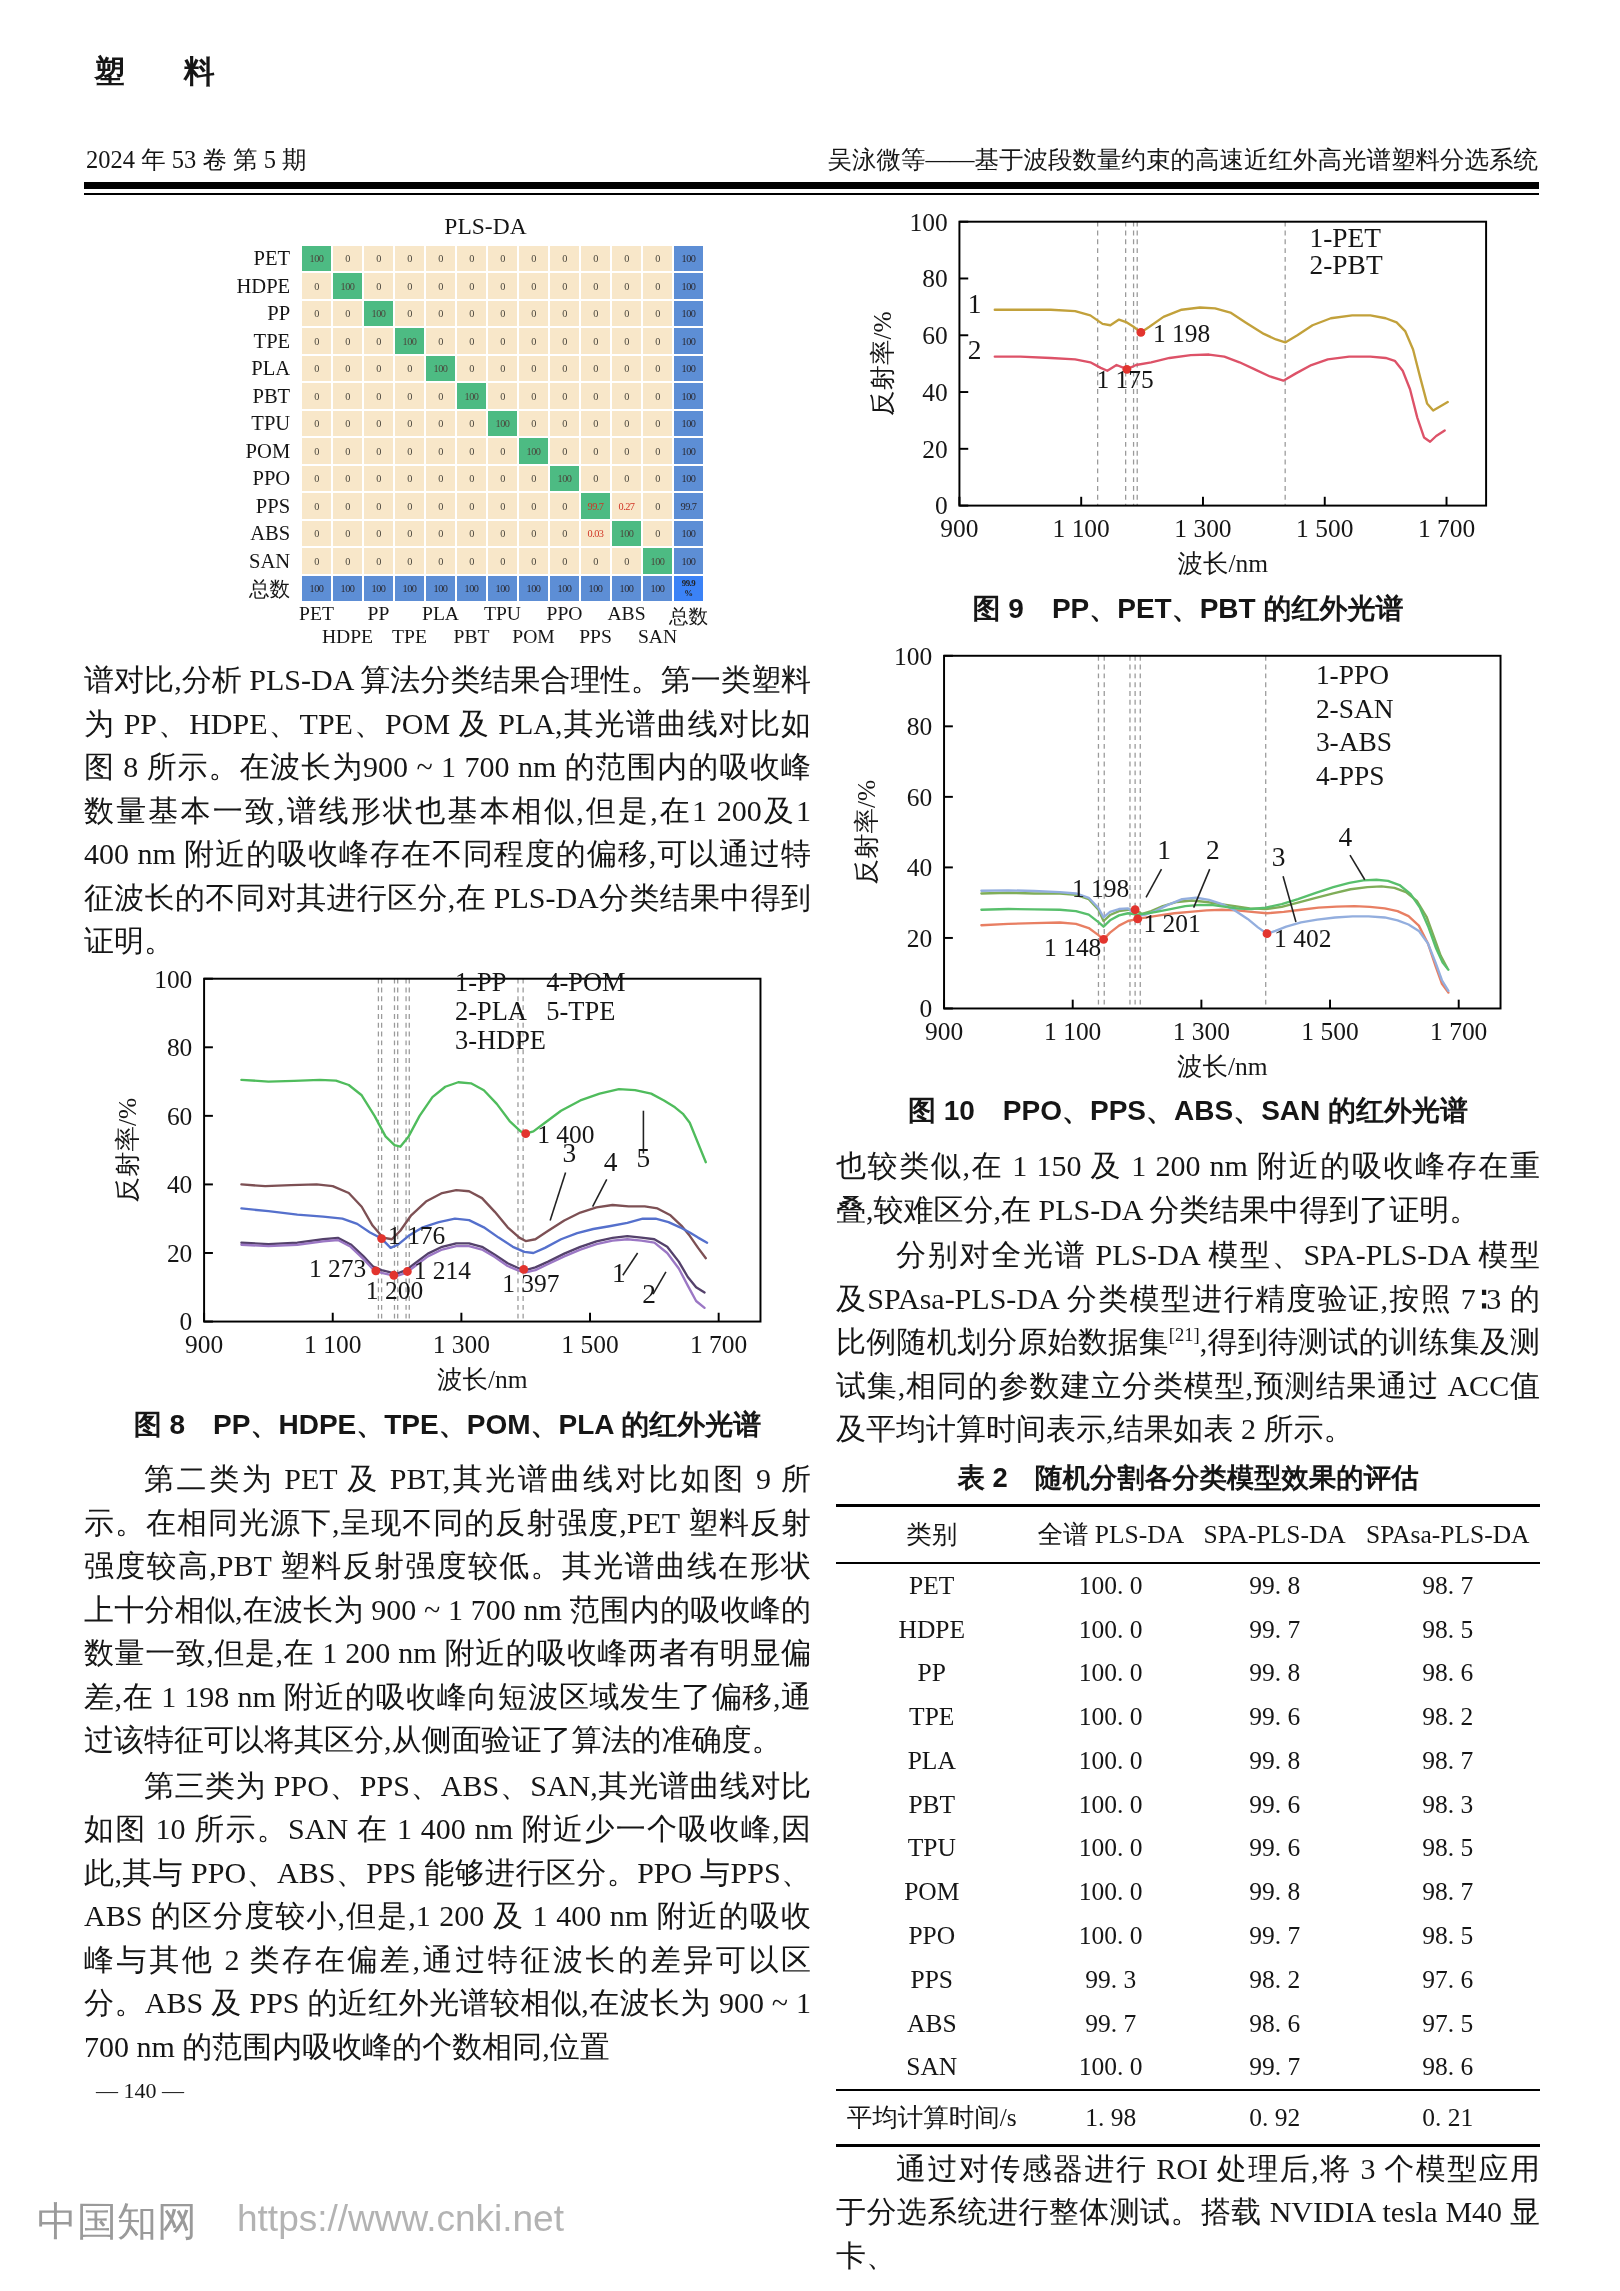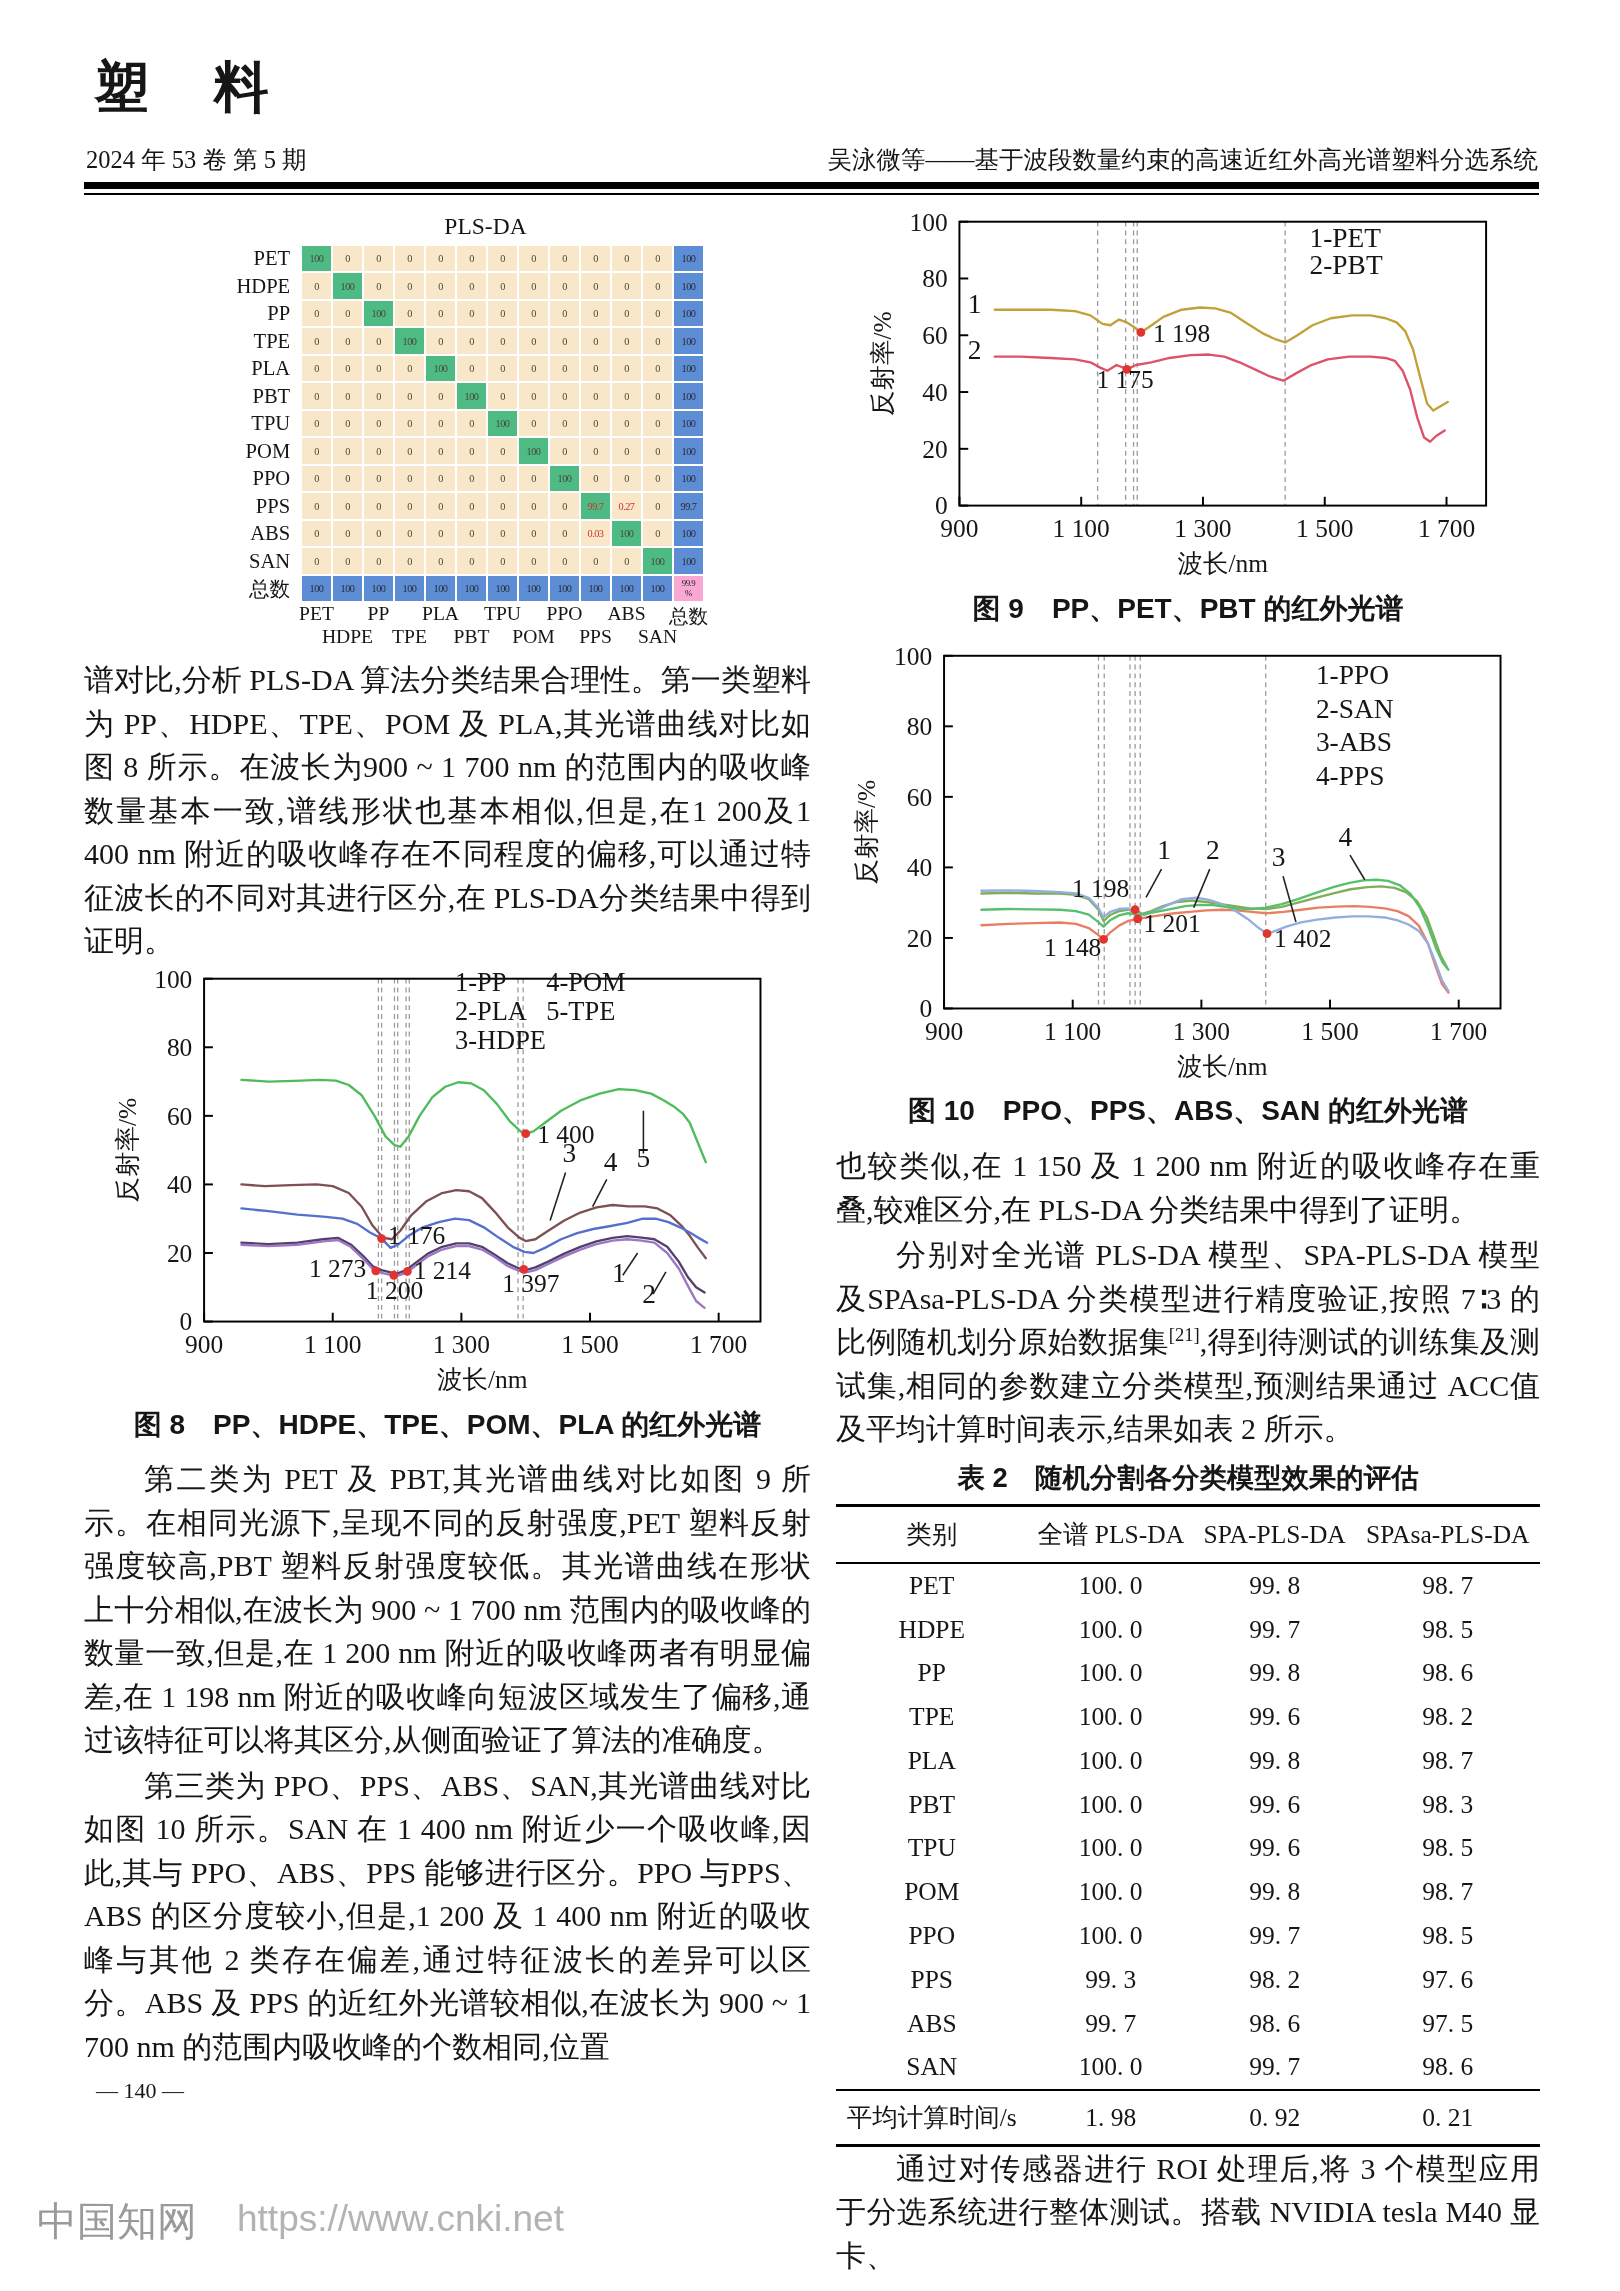--- a/index.html
+++ b/index.html
@@ -1,19 +1,19 @@
 <!DOCTYPE html>
 <html><head>
 <meta charset="utf-8">
 <style>
   html,body{margin:0;padding:0;}
   body{width:1620px;height:2292px;position:relative;background:#ffffff;
        font-family:"Liberation Serif",serif;color:#161616;overflow:hidden;}
   
-  .journal-title{position:absolute;left:94px;top:51px;font-size:55px;font-weight:600;letter-spacing:25.5px;}
+  .journal-title{position:absolute;left:94px;top:51px;font-size:31px;font-weight:600;letter-spacing:25.5px;}
   .issue-info{position:absolute;left:86px;top:143px;font-size:24.5px;}
   .running-head{position:absolute;right:82px;top:143px;font-size:24.5px;}
   .rule-thick{position:absolute;left:84px;width:1455px;top:182px;height:6.9px;background:#000;}
   .rule-thin{position:absolute;left:84px;width:1455px;top:193px;height:2px;background:#000;}
   
   .col{position:absolute;top:206px;}
   .col-left{left:84px;width:727px;}
   .col-right{left:836px;width:704px;}
   p.para{font-size:30px;line-height:1.45;text-align:justify;margin:0 0 2px 0;}
   p.indent{text-indent:2em;}
@@ -22,21 +22,21 @@
                text-align:center;margin:5.9px 0 13.7px 0;}
   
   .fig7{margin-top:7px;}
   .fig7-title{text-align:center;padding-left:76px;font-size:23.5px;margin-bottom:5.9px;}
   #cmatrix{display:grid;grid-template-columns:108px repeat(13,29px);grid-auto-rows:25.5px;gap:2px;justify-content:center;}
   .cm-rowlabel{display:flex;align-items:center;justify-content:flex-end;padding-right:9.8px;font-size:20.6px;}
   .cm-cell{display:flex;align-items:center;justify-content:center;font-size:10.3px;color:#4a463c;letter-spacing:-0.5px;}
   .cm-cream{background:#f8e7c9;}
   .cm-green{background:#4dbb83;}
   .cm-blue{background:#5d8ed5;color:#2a2a33;}
-  .cm-gray{background:#f9a8d4;color:#222;font-size:8.8px;line-height:1.05;white-space:pre-line;text-align:center;}
+  .cm-gray{background:#3b82f6;color:#222;font-size:8.8px;line-height:1.05;white-space:pre-line;text-align:center;font-weight:bold;}
   .cm-red{color:#d03424;}
   #cm-xlabels{display:grid;grid-template-columns:108px repeat(13,29px);gap:2px;justify-content:center;height:55px;margin-top:2px;}
   #cm-xlabels span{justify-self:center;white-space:nowrap;font-size:19.6px;}
   #cm-xlabels span.low{transform:translateY(22.5px);}
   
   .chart-wrap{text-align:center;margin-top:2px;}
   svg.chart text{font-family:"Liberation Serif",serif;fill:#161616;}
   
   .t2-title{font-family:"Liberation Sans",sans-serif;font-weight:bold;font-size:27.4px;text-align:center;margin:9.8px 0 7.8px 0;}
   #t2{width:100%;border-collapse:collapse;border-top:3.4px solid #000;border-bottom:3.4px solid #000;font-size:25.5px;}

